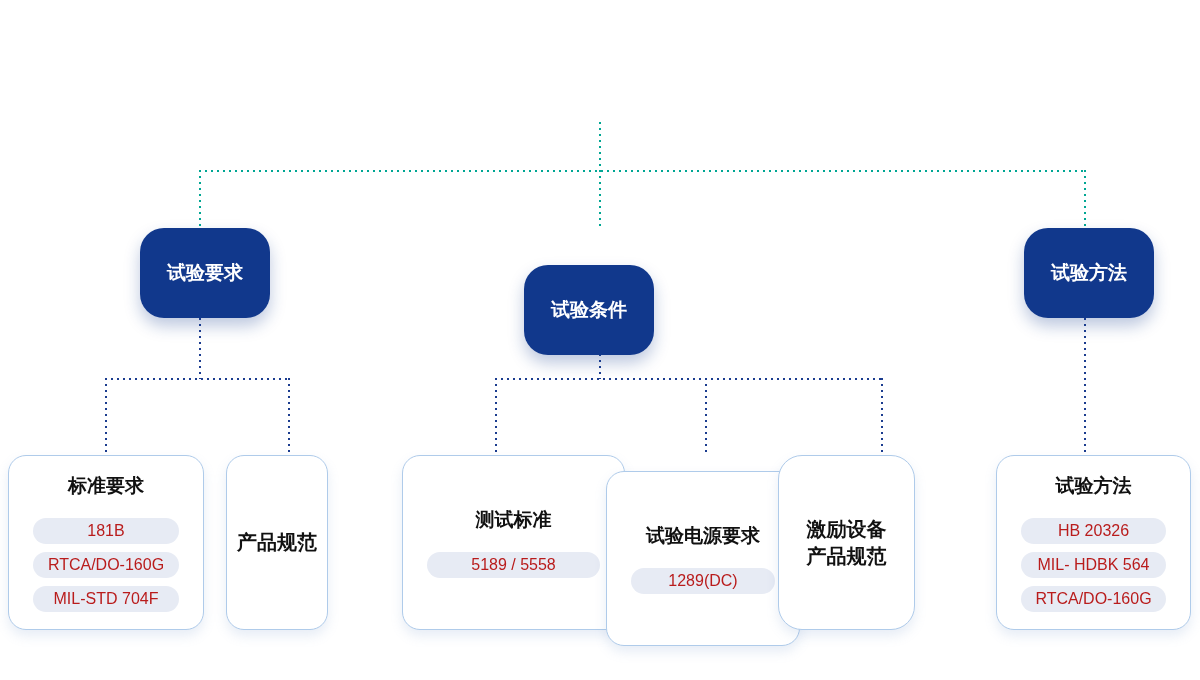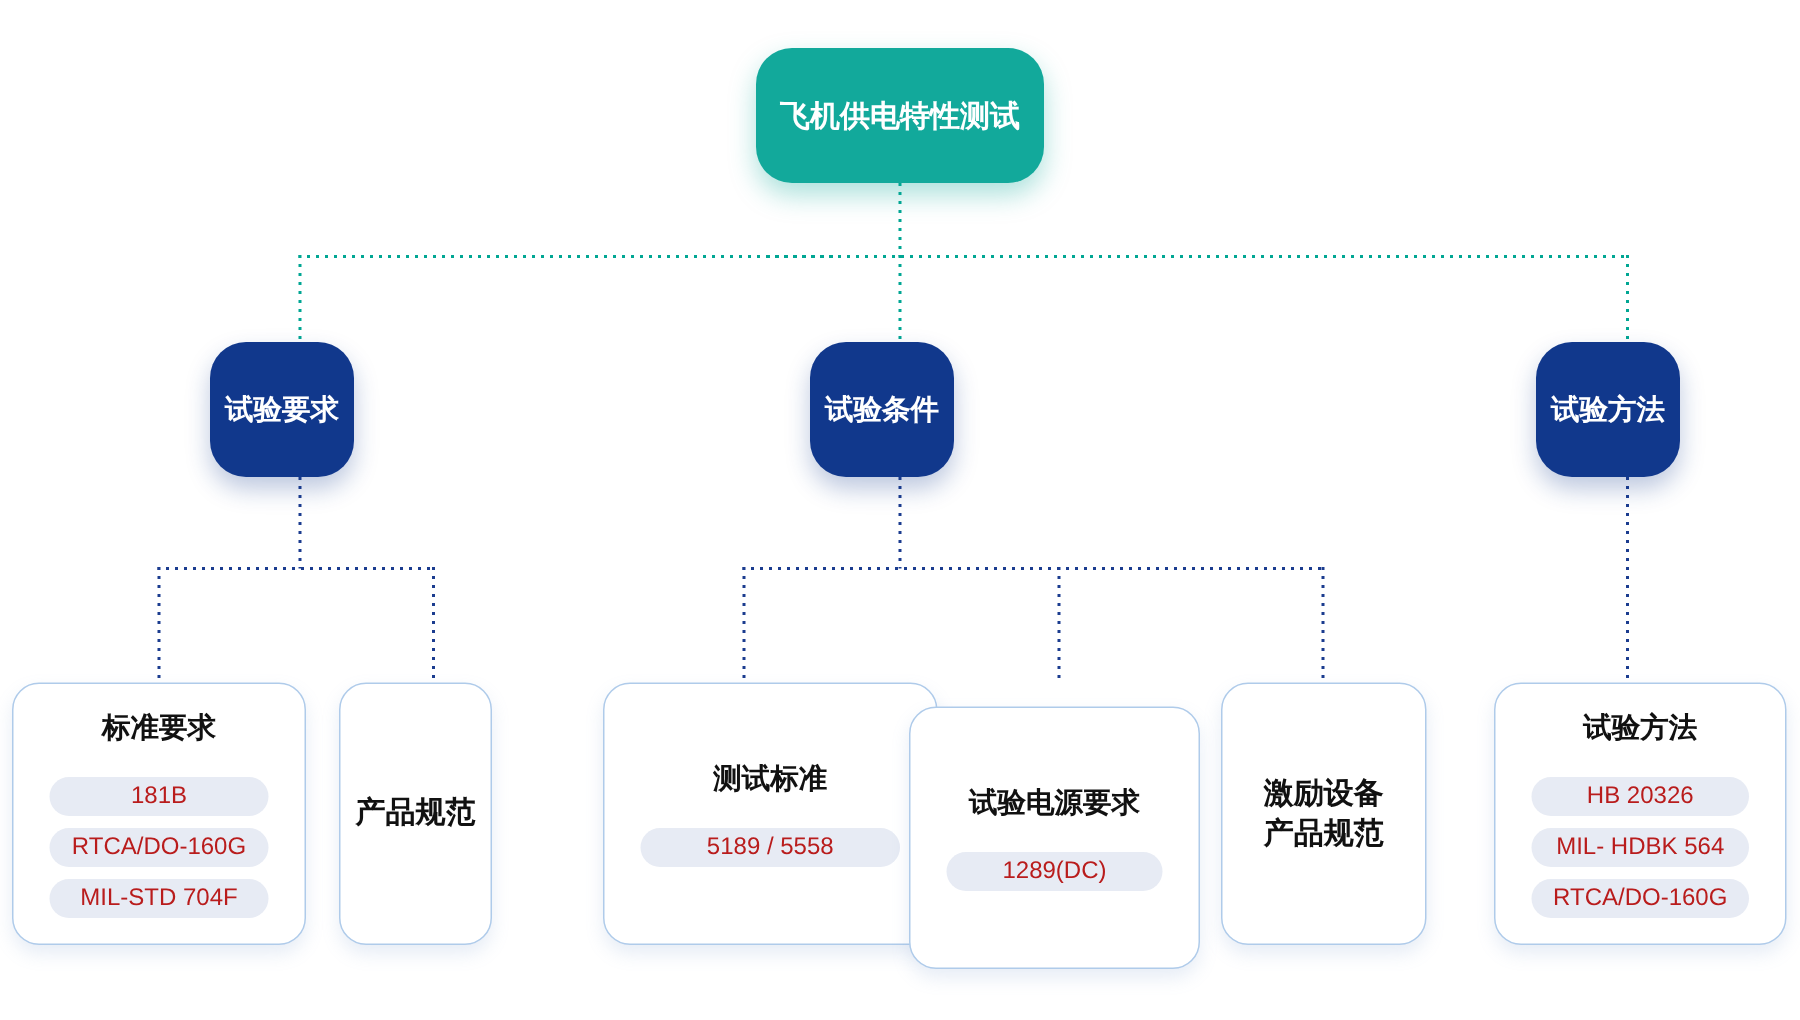--- a/index.html
+++ b/index.html
@@ -31,27 +31,27 @@
     border-radius:24px;
     text-align:center;
   }
   .node.root{
     left:504px;top:32px;width:192px;height:90px;
     background:var(--root-node);
     font-size:20px;
     box-shadow:0 8px 18px rgba(18,169,155,.35);
   }
   .node.branch{
-    top:228px;width:96px;height:90px;
+    top:228px;width:130px;height:90px;
     background:var(--branch-node);
     font-size:19px;
     box-shadow:0 8px 16px rgba(17,56,140,.28);
   }
   .node.b1{left:140px;}
-  .node.b2{left:540px;}
+  .node.b2{left:524px;margin-top:37px;}
   .node.b3{left:1024px;}
 
   
   .conn{position:absolute;}
   .conn.v{width:2px;}
   .conn.h{height:2px;}
   .conn.v.teal{background:repeating-linear-gradient(180deg,var(--teal-connector) 0 2px,transparent 2px 6px);}
   .conn.h.teal{background:repeating-linear-gradient(90deg,var(--teal-connector) 0 2px,transparent 2px 6px);}
   .conn.v.blue{background:repeating-linear-gradient(180deg,var(--blue-connector) 0 2px,transparent 2px 6px);}
   .conn.h.blue{background:repeating-linear-gradient(90deg,var(--blue-connector) 0 2px,transparent 2px 6px);}
@@ -80,21 +80,21 @@
     display:flex;align-items:center;justify-content:center;
     font-size:16px;color:#b91c1c;
     margin-top:8px;
     white-space:nowrap;
   }
   .pill:first-of-type{margin-top:0;}
   .c1{left:8px;width:196px;}
   .c2{left:226px;width:102px;}
   .c3{left:402px;width:223px;}
   .c4{left:606px;width:194px;margin-top:16px;}
-  .c5{left:814px;width:137px;}
+  .c5{left:778px;width:137px;border-radius:24px;}
   .c6{left:996px;width:195px;}
 </style>
 </head>
 <body>
 
 <div class="canvas">
 
   <div class="conn v teal" style="left:599px;top:122px;height:49px"></div>
   <div class="conn h teal" style="left:199px;top:170px;width:887px"></div>
   <div class="conn v teal" style="left:199px;top:170px;height:58px"></div>
@@ -107,23 +107,20 @@
   <div class="conn v blue" style="left:288px;top:378px;height:77px"></div>
 
   <div class="conn v blue" style="left:599px;top:318px;height:61px"></div>
   <div class="conn h blue" style="left:495px;top:378px;width:388px"></div>
   <div class="conn v blue" style="left:495px;top:378px;height:77px"></div>
   <div class="conn v blue" style="left:705px;top:378px;height:77px"></div>
   <div class="conn v blue" style="left:881px;top:378px;height:77px"></div>
 
   <div class="conn v blue" style="left:1084px;top:318px;height:137px"></div>
 
-  <div class="node root">
-    <span>飞机供电特性测试</span>
-  </div>
   <div class="node branch b1">
     <span>试验要求</span>
   </div>
   <div class="node branch b2">
     <span>试验条件</span>
   </div>
   <div class="node branch b3">
     <span>试验方法</span>
   </div>
 

